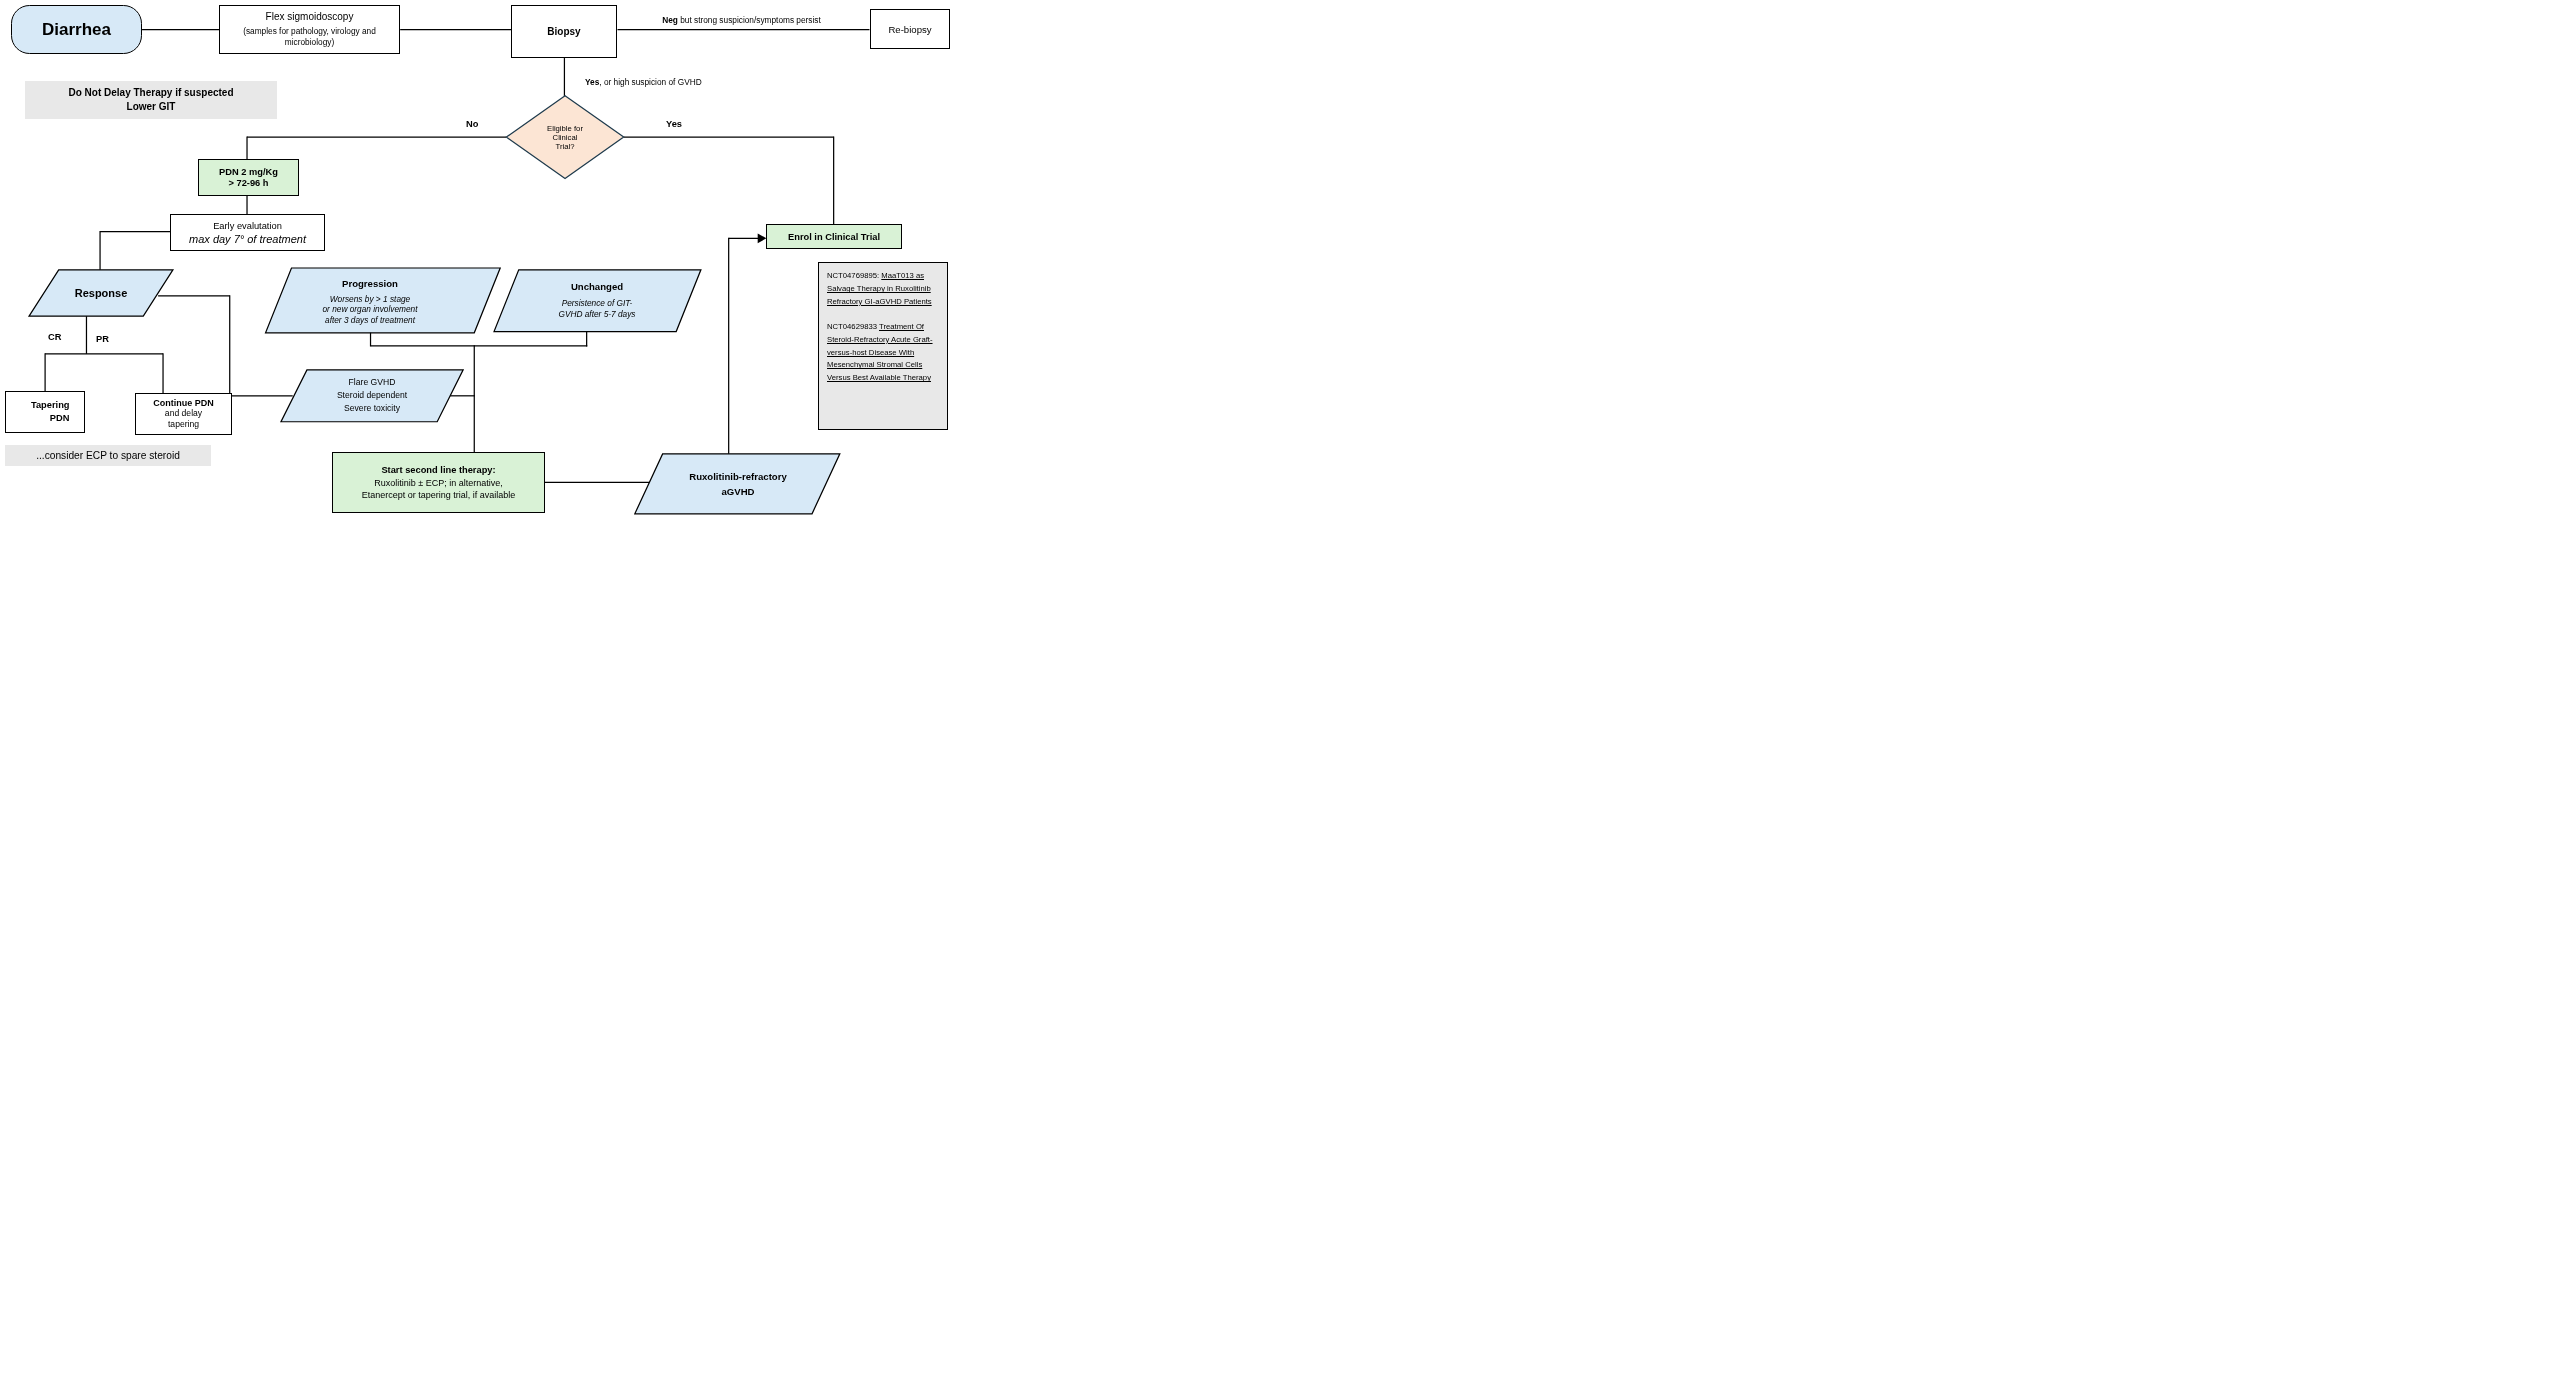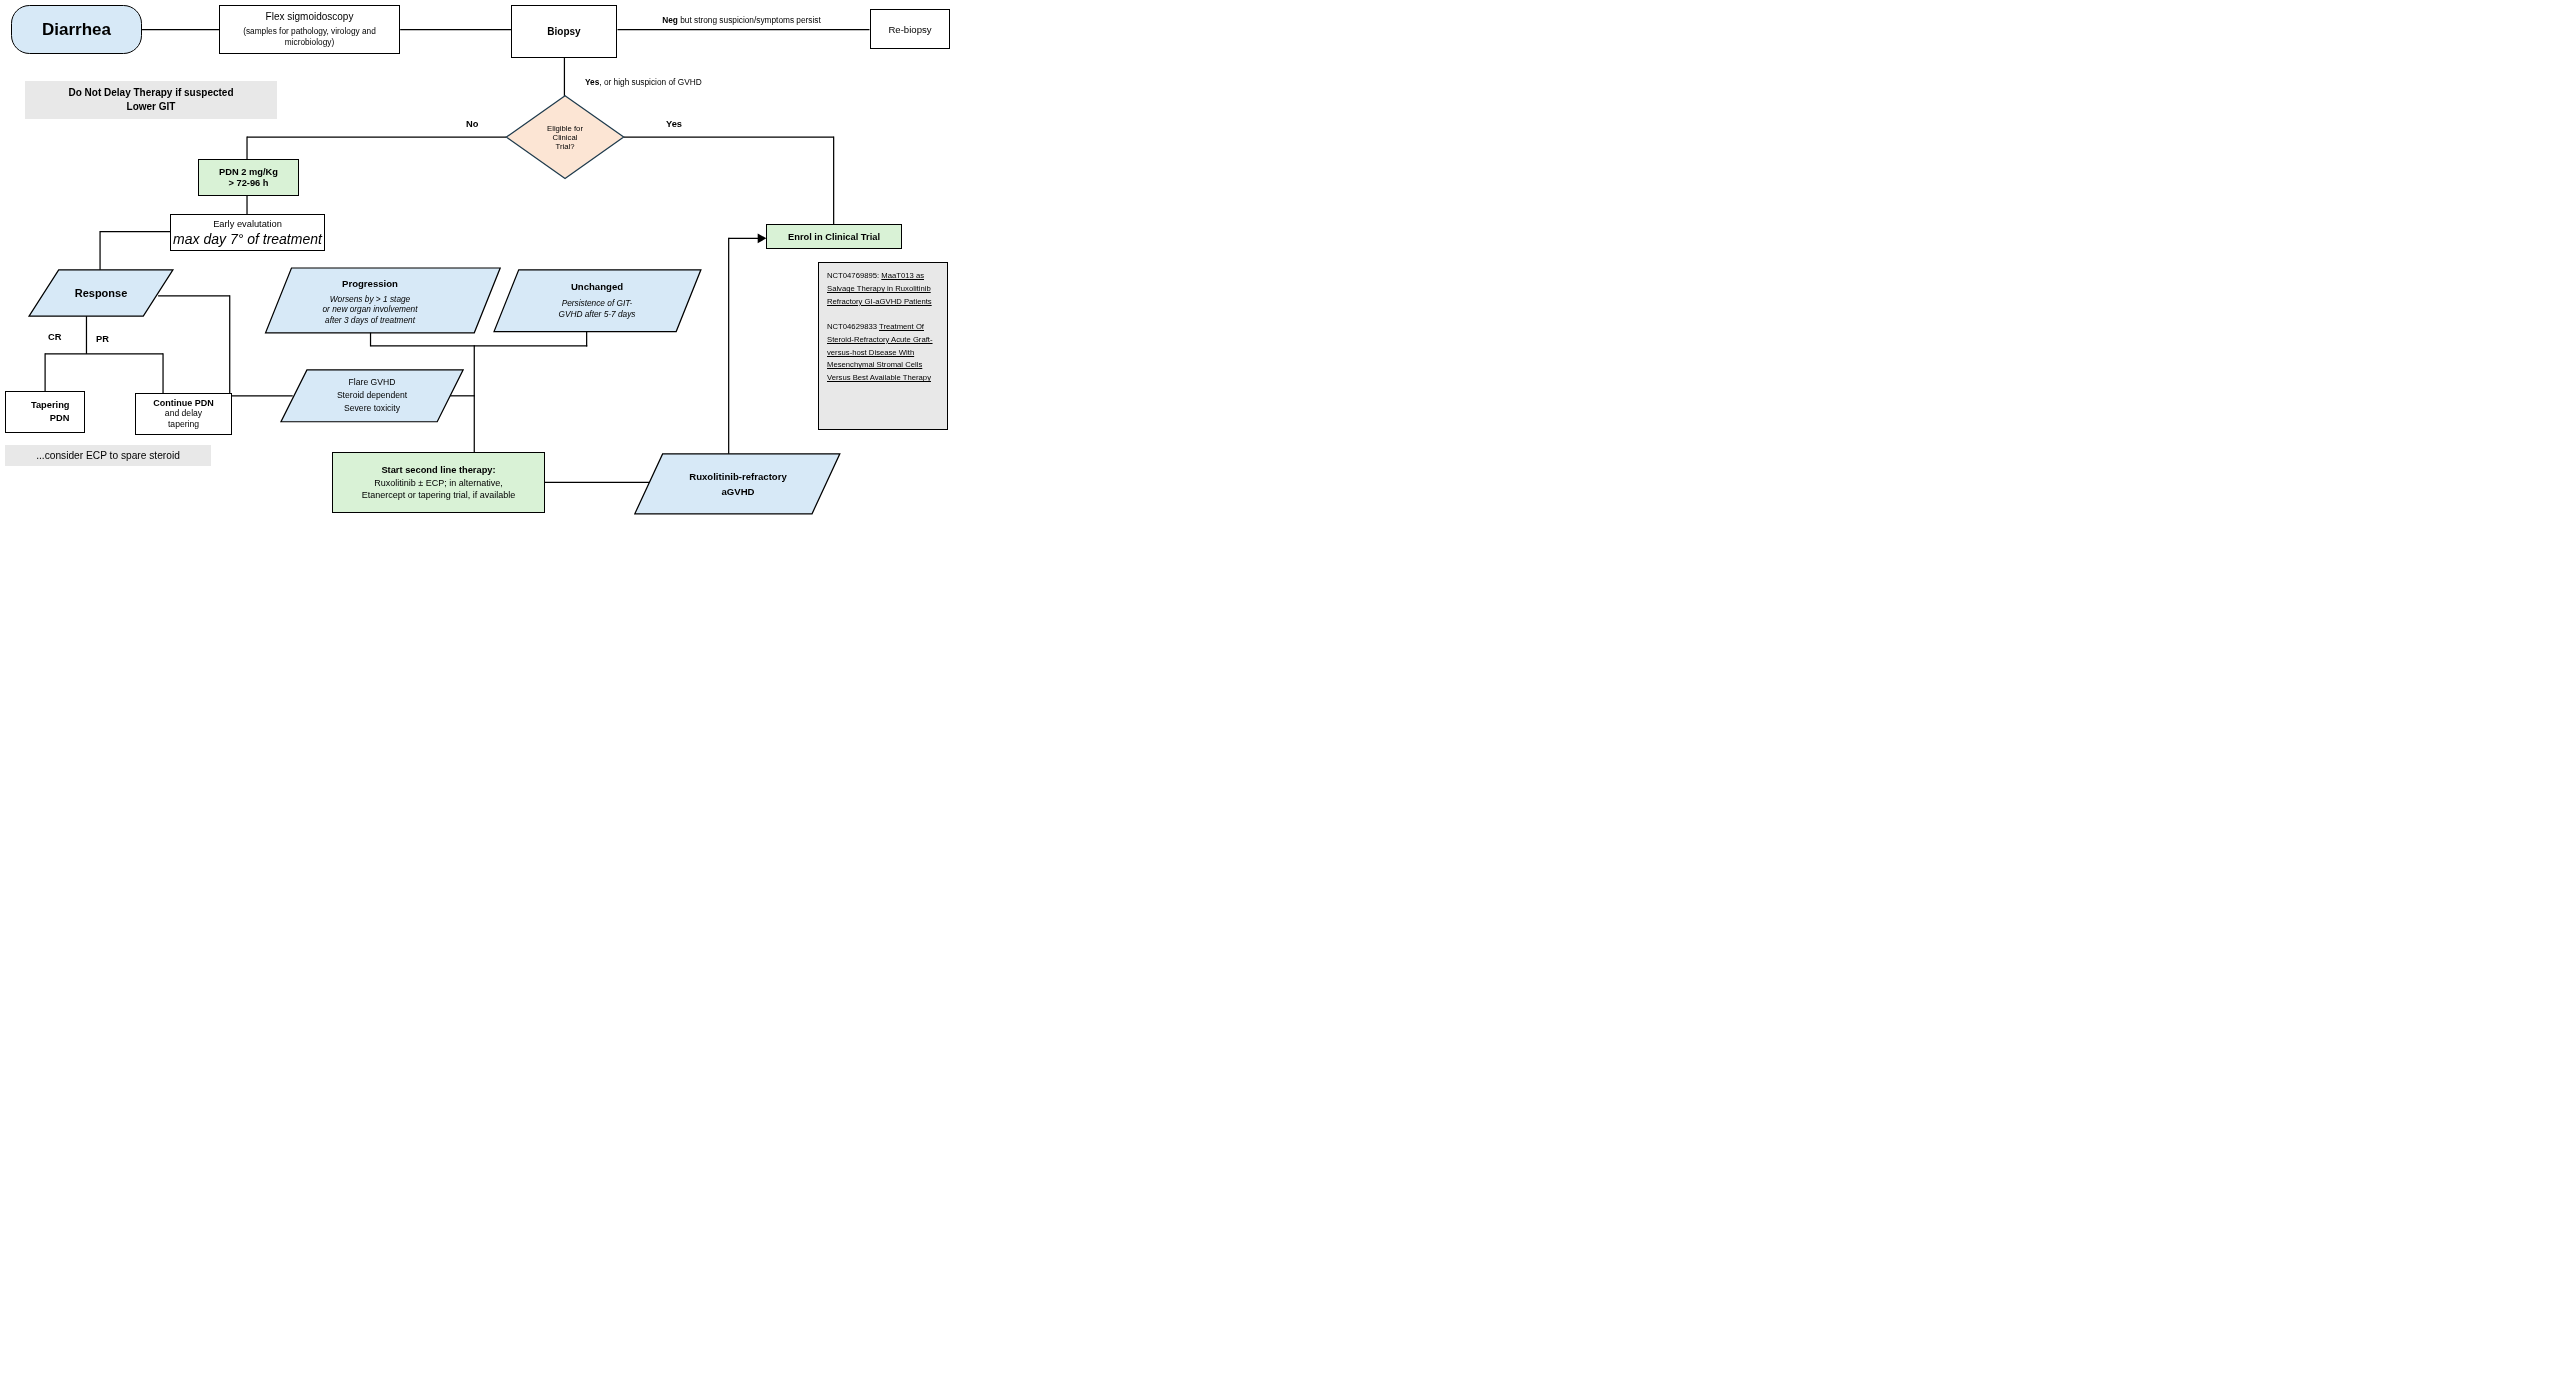--- a/index.html
+++ b/index.html
@@ -82,21 +82,21 @@
     <span class="b" style="font-size:10px;width:185px;line-height:1.45;">Do Not Delay Therapy if suspected Lower GIT</span>
   </div>
 
   <div class="node" style="left:198px;top:159px;width:101px;height:37px;background:#D9F2D6;border:1.2px solid #000;">
     <span class="b" style="font-size:9.3px;">PDN 2 mg/Kg</span>
     <span class="b" style="font-size:9.3px;margin-top:1.9px;">&gt; 72-96 h</span>
   </div>
 
   <div class="node rect thin" style="left:170px;top:214px;width:155px;height:37px;">
     <span style="font-size:9.3px;">Early evalutation</span>
-    <span class="i" style="font-size:14px;margin-top:2px;text-align:center;">max day 7° of treatment</span>
+    <span class="i" style="font-size:11px;margin-top:2px;text-align:center;">max day 7° of treatment</span>
   </div>
 
   <div class="node rect" style="left:5px;top:391px;width:80px;height:42px;text-align:right;">
     <span class="b" style="font-size:9.3px;width:49px;line-height:1.45;">Tapering PDN</span>
   </div>
 
   <div class="node rect thin" style="left:114px;top:393px;width:97px;height:42px;margin-left:21px;">
     <span class="b" style="font-size:9px;">Continue PDN</span>
     <span style="font-size:8.6px;width:59px;line-height:1.3;margin-top:0.6px;">and delay tapering</span>
   </div>

